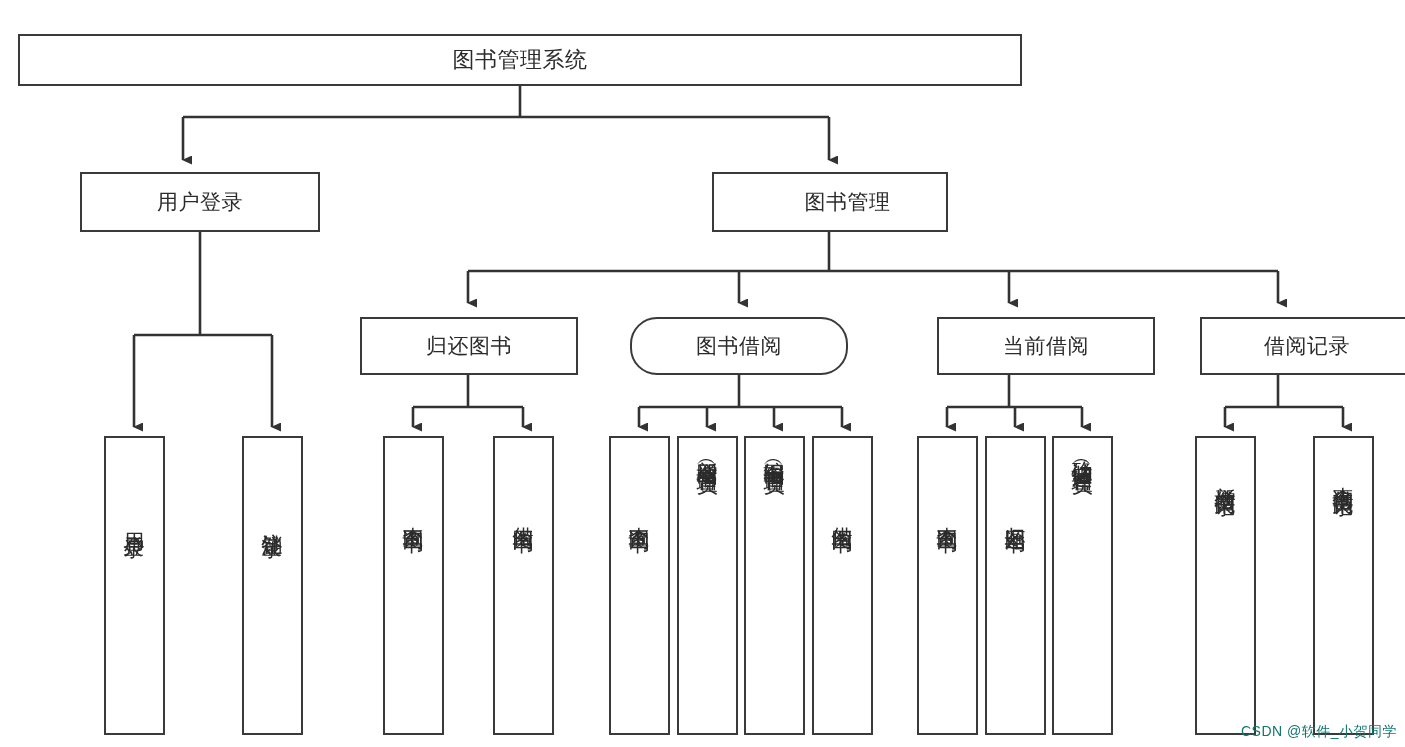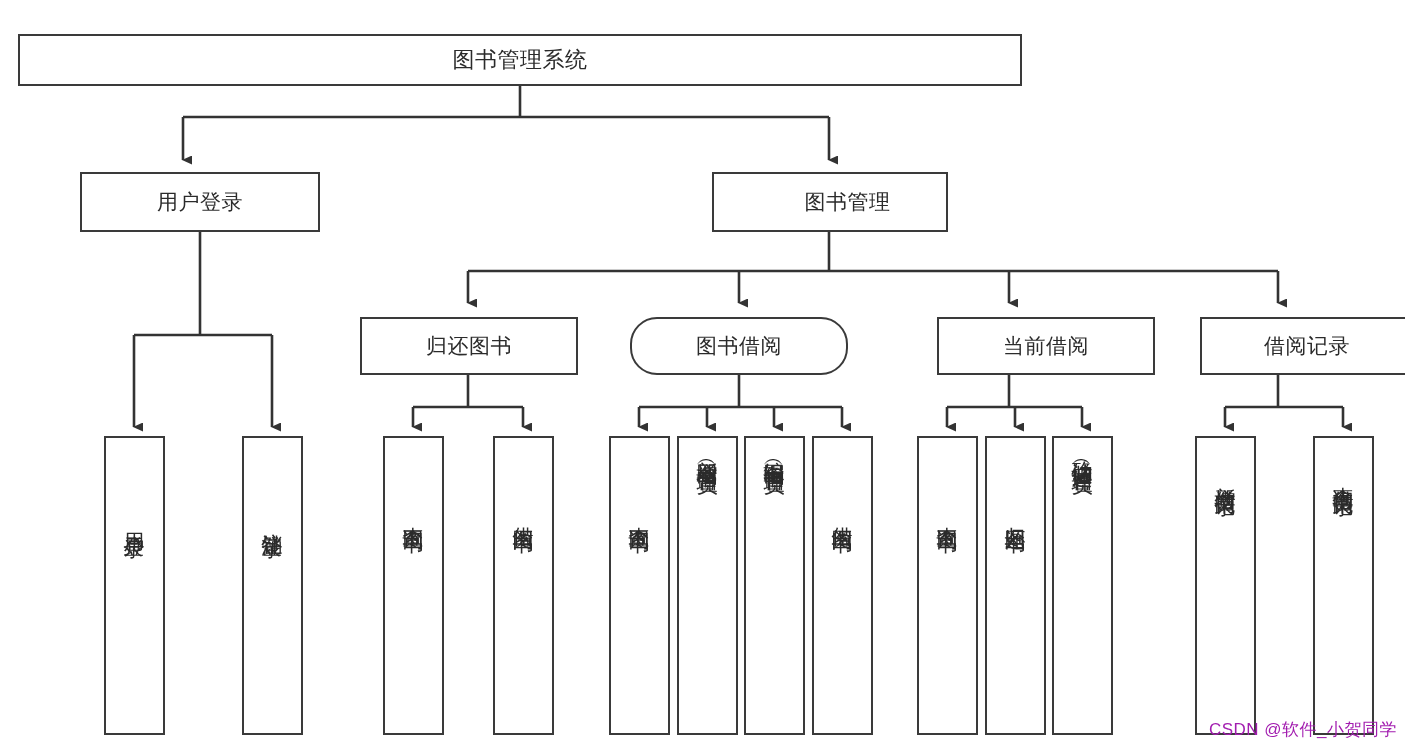--- a/index.html
+++ b/index.html
@@ -62,22 +62,22 @@
     font-size: 21px;
     letter-spacing: 2px;
     line-height: 1;
     display: block;
     max-height: 292px;
   }
   .watermark {
     position: absolute;
     right: 8px;
     bottom: 6px;
-    font-size: 17px;
-    color: #a21caf;
+    font-size: 14px;
+    color: #0f766e;
     letter-spacing: 0.5px;
     user-select: none;
     white-space: nowrap;
   }
 </style>
 </head>
 <body>
 
 <div id="diagram-root">
 

